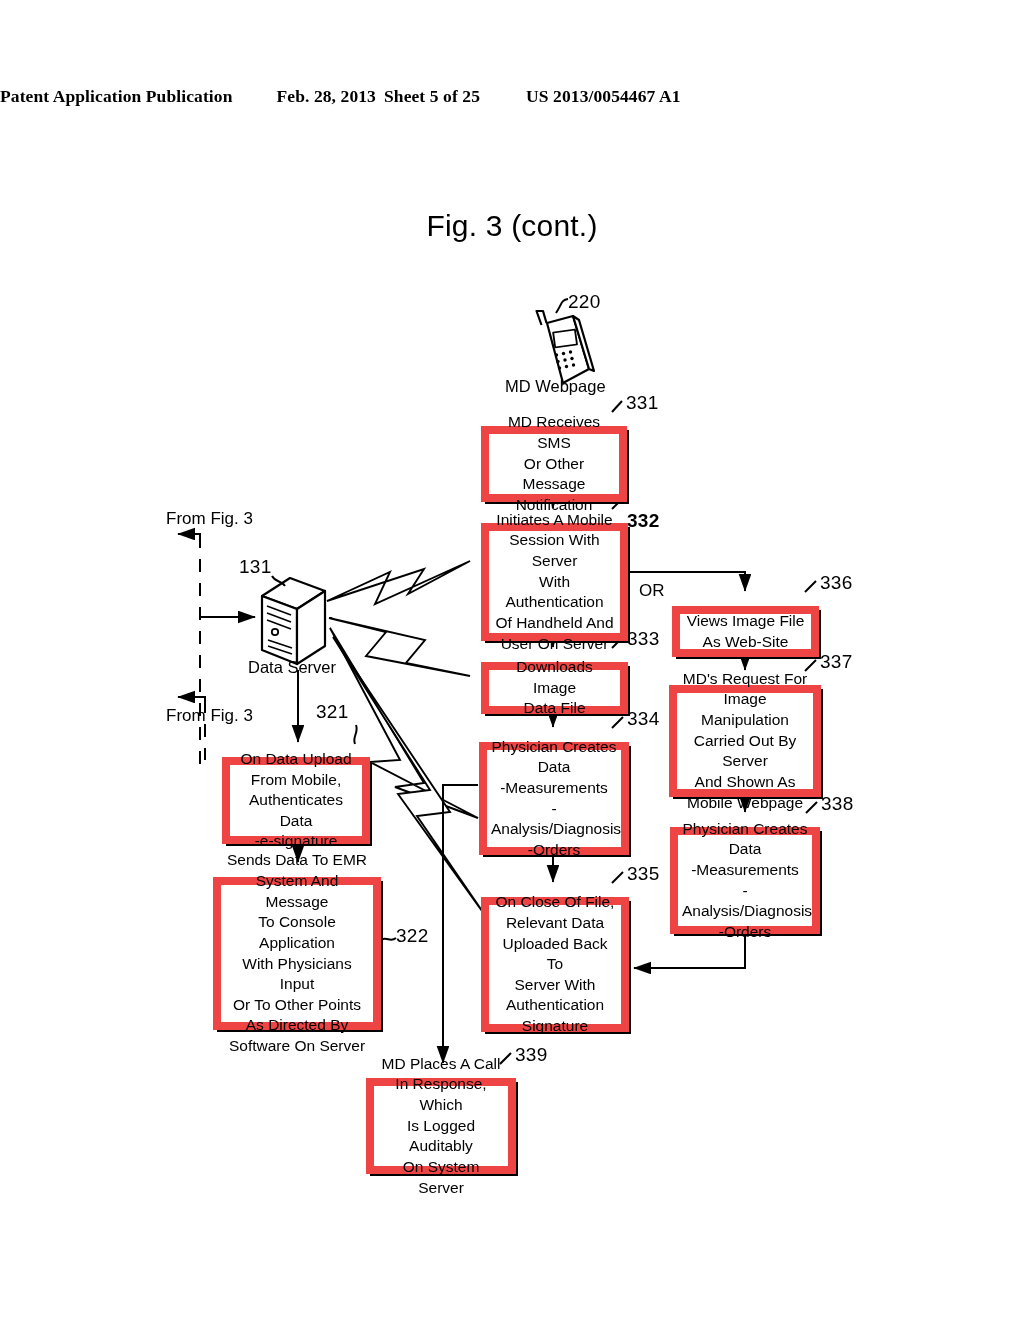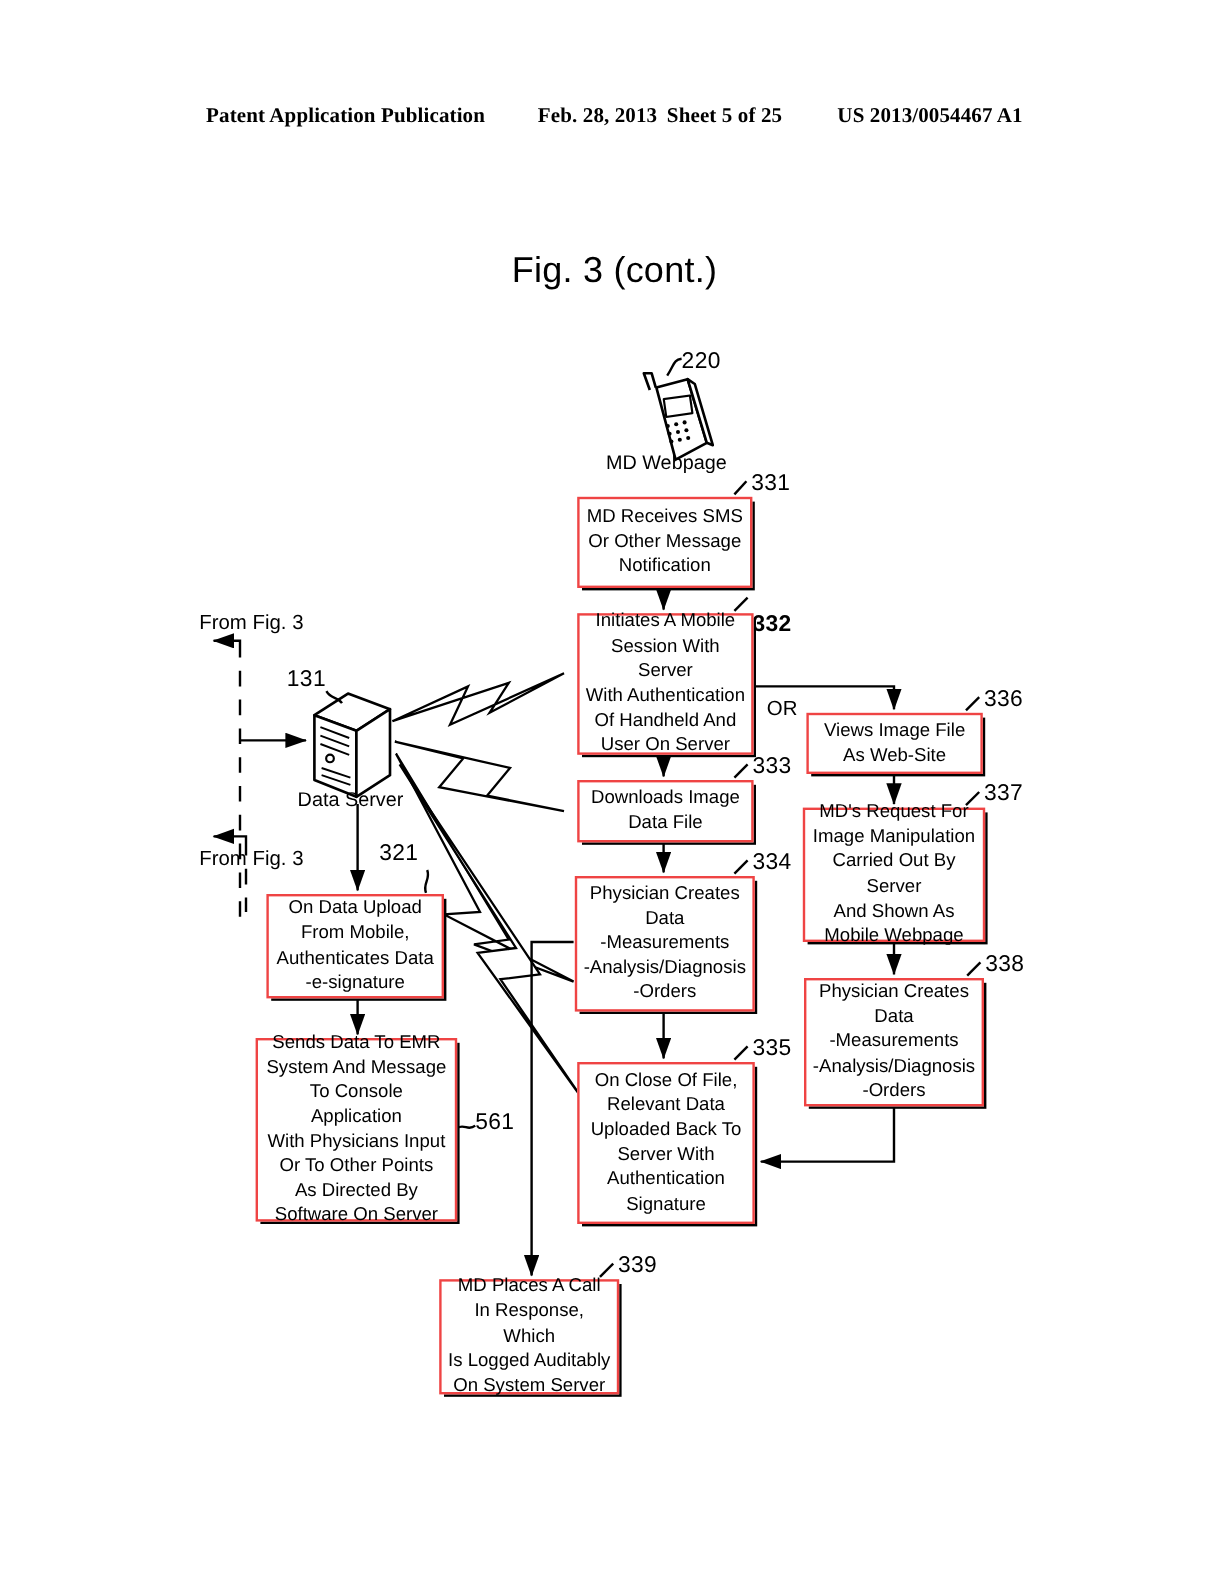--- a/index.html
+++ b/index.html
@@ -16,21 +16,21 @@
     overflow: hidden;
   }
 
   
   .pub-header {
     position: absolute;
     top: 86px;
     left: 0;
     width: 1024px;
     display: flex;
-    justify-content: center;
+    justify-content: flex-start;
     align-items: baseline;
     font-family: "Liberation Serif", serif;
     font-weight: bold;
     font-size: 17.5px;
     letter-spacing: 0.1px;
     white-space: nowrap;
   }
   .pub-header .seg-1 { margin-right: 44px; }
   .pub-header .seg-2 { margin-right: 8px; }
   .pub-header .seg-3 { margin-right: 46px; }
@@ -53,30 +53,31 @@
     left: 0;
     width: 1024px;
     height: 1320px;
     pointer-events: none;
   }
 
   
   .node {
     position: absolute;
     box-sizing: border-box;
-    border: 2px solid #ef4444;
+    border: 8px solid #ef4444;
     background: #fff;
     display: flex;
     align-items: center;
     justify-content: center;
     text-align: center;
     font-size: 15.5px;
     line-height: 1.33;
     padding: 3px 4px;
     box-shadow: 3px 3px 0 -1px #000;
+    margin-top: 12px;
   }
   .node .node-text { display: block; width: 100%; white-space: pre-line; }
 
   
   .refnum {
     position: absolute;
     font-size: 19px;
     font-family: "Liberation Sans", sans-serif;
     letter-spacing: 0.3px;
   }
@@ -228,21 +229,21 @@
 <div class="refnum" style="left:626px; top:392px;">331</div>
 <div class="refnum" style="left:627px; top:510px;font-weight:bold;">332</div>
 <div class="refnum" style="left:627px; top:628px;">333</div>
 <div class="refnum" style="left:627px; top:708px;">334</div>
 <div class="refnum" style="left:627px; top:863px;">335</div>
 <div class="refnum" style="left:820px; top:572px;">336</div>
 <div class="refnum" style="left:820px; top:651px;">337</div>
 <div class="refnum" style="left:821px; top:793px;">338</div>
 <div class="refnum" style="left:515px; top:1044px;">339</div>
 <div class="refnum" style="left:316px; top:701px;">321</div>
-<div class="refnum" style="left:396px; top:925px;">561</div>
+<div class="refnum" style="left:396px; top:925px;">322</div>
 
 <div class="node" style="left:481px; top:414px; width:146px; height:76px;">
   <span class="node-text">MD Receives SMS
 Or Other Message
 Notification</span>
 </div>
 
 <div class="node" style="left:481px; top:511px; width:147px; height:118px;">
   <span class="node-text">Initiates A Mobile
 Session With Server

